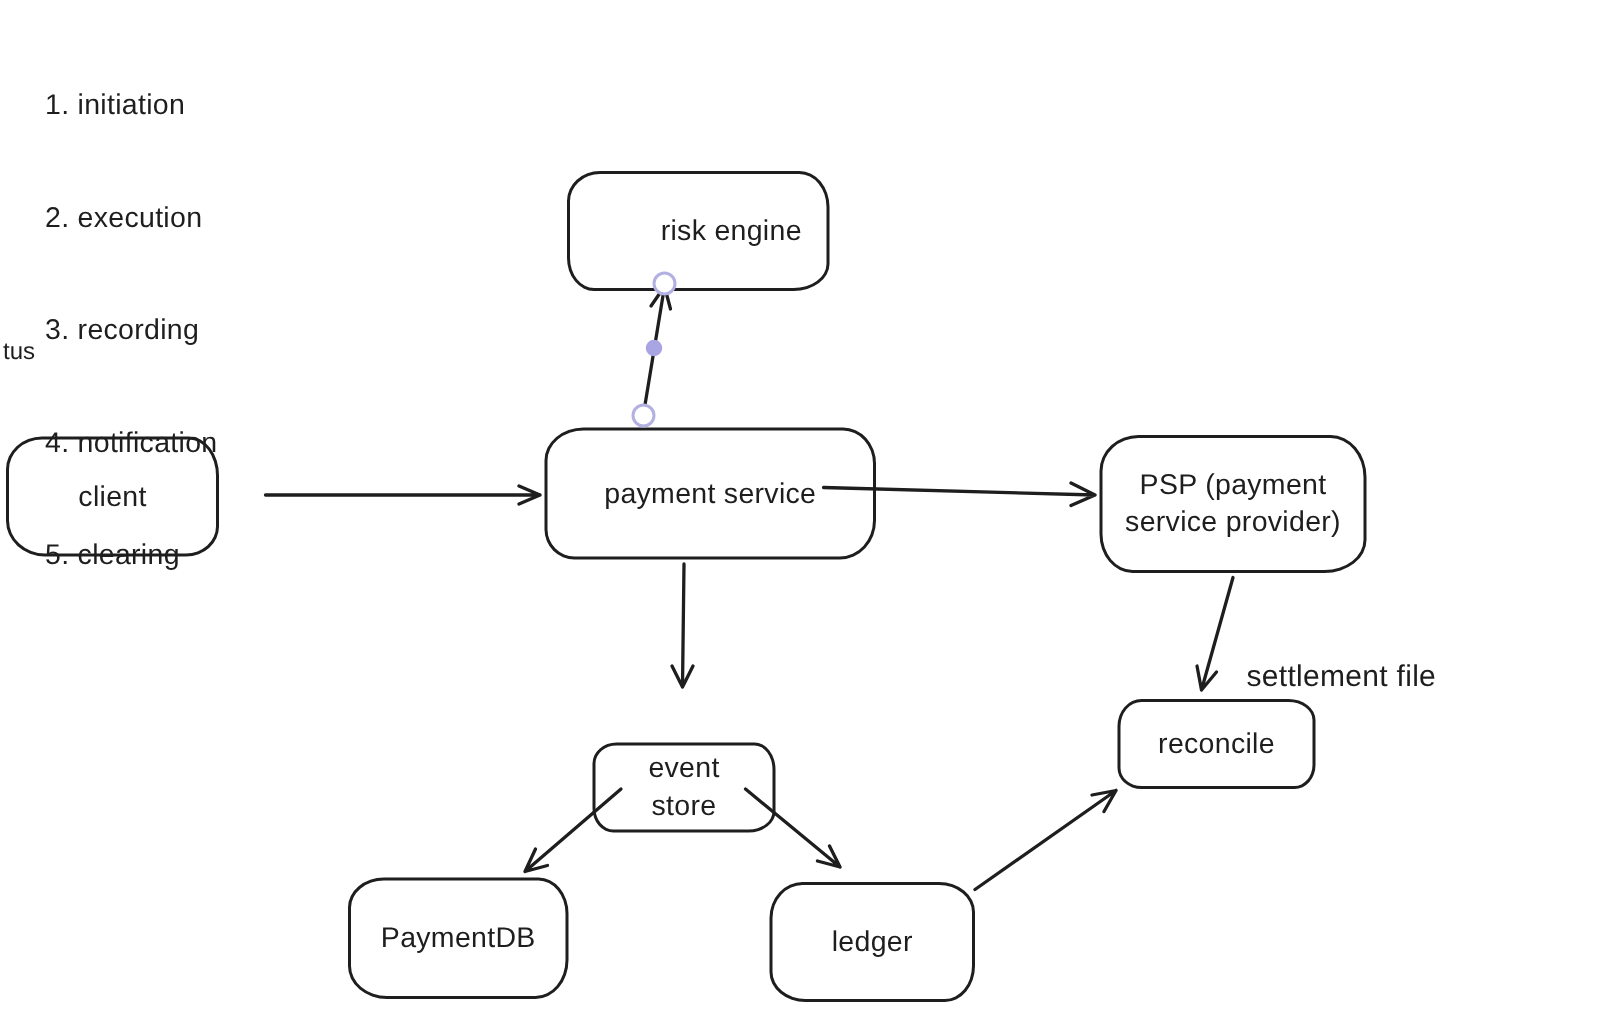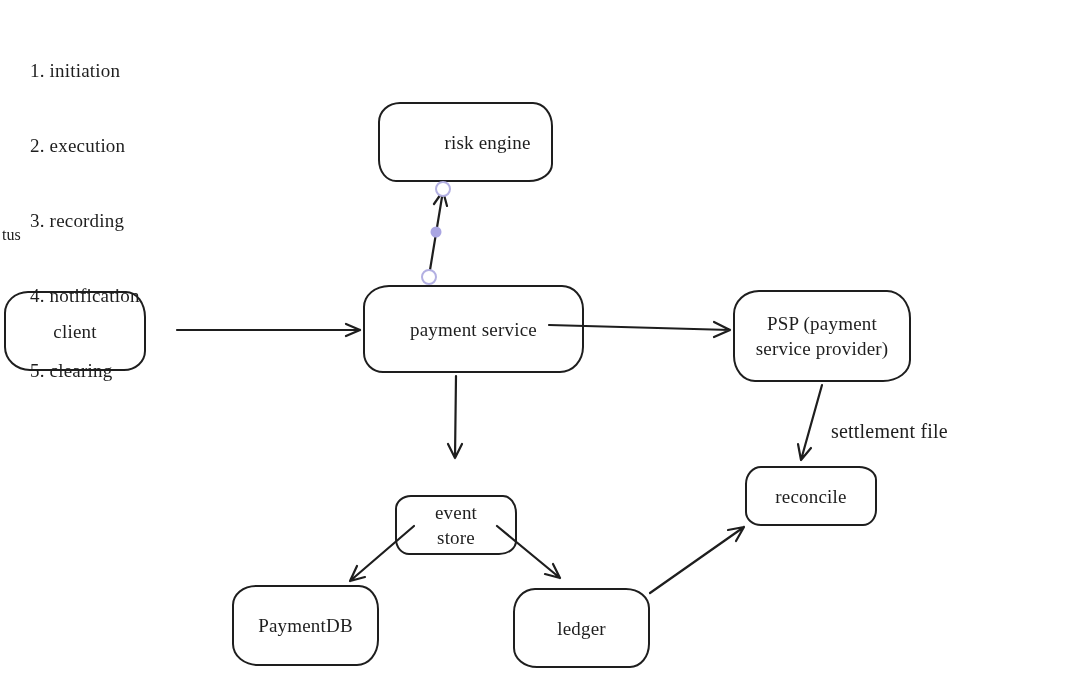--- a/index.html
+++ b/index.html
@@ -1,35 +1,35 @@
 <!DOCTYPE html>
 <html><head>
 <meta charset="utf-8">
 <style>
   html,body{margin:0;padding:0;background:#ffffff;}
   .stage{
     position:relative;width:1078px;height:688px;background:#ffffff;
-    overflow:hidden;font-family:Liberation Serif, serif;color:#1e1e1e;
+    overflow:hidden;font-family:Liberation Sans, sans-serif;color:#1e1e1e;
   }
   
   .note{position:absolute;font-size:19px;line-height:25px;letter-spacing:.2px;white-space:pre;}
   .note div{white-space:pre;}
   .steps-note{left:30px;top:8px;}
   .retry-note{left:811px;top:26px;}
   .fragment{position:absolute;left:2px;top:226px;font-size:16px;}
-  .edge-label{position:absolute;left:831px;top:420px;font-size:20px;letter-spacing:.2px;}
+  .edge-label{position:absolute;left:831px;top:440px;font-size:20px;letter-spacing:.2px;}
   
   .node{
     position:absolute;display:flex;align-items:center;justify-content:center;
     border:2.2px solid #1e1e1e;background:transparent;box-sizing:border-box;
   }
   .node-label{
     font-size:19px;line-height:25px;text-align:center;white-space:pre-line;letter-spacing:.2px;
   }
-  .n-risk{left:378px;top:102px;width:175px;height:80px;border-radius:22px 20px 24px 18px / 20px 24px 18px 22px;padding-left:44px;}
+  .n-risk{left:378px;top:114px;width:175px;height:80px;border-radius:22px 20px 24px 18px / 20px 24px 18px 22px;padding-left:44px;}
   .n-client{left:4px;top:291px;width:142px;height:80px;border-radius:24px 20px 22px 26px / 22px 26px 20px 24px;}
   .n-pay{left:363px;top:285px;width:221px;height:88px;border-radius:26px 22px 24px 20px / 22px 24px 26px 20px;}
   .n-psp{left:733px;top:290px;width:178px;height:92px;border-radius:26px 24px 28px 22px / 24px 28px 22px 26px;}
   .n-event{left:395px;top:463px;width:122px;height:60px;border-radius:16px 14px 18px 14px / 14px 18px 14px 16px;margin-top:32px;}
   .n-recon{left:745px;top:466px;width:132px;height:60px;border-radius:16px 18px 14px 16px / 18px 14px 16px 14px;justify-content:center;}
   .n-paydb{left:232px;top:585px;width:147px;height:81px;border-radius:24px 20px 22px 26px / 20px 24px 26px 22px;}
   .n-ledger{left:513px;top:588px;width:137px;height:80px;border-radius:22px 24px 20px 24px / 24px 20px 24px 20px;}
   
   svg.arrows{position:absolute;left:0;top:0;pointer-events:none;}
   .edge{stroke:#1e1e1e;stroke-width:2.2;fill:none;stroke-linecap:round;stroke-linejoin:round;}

